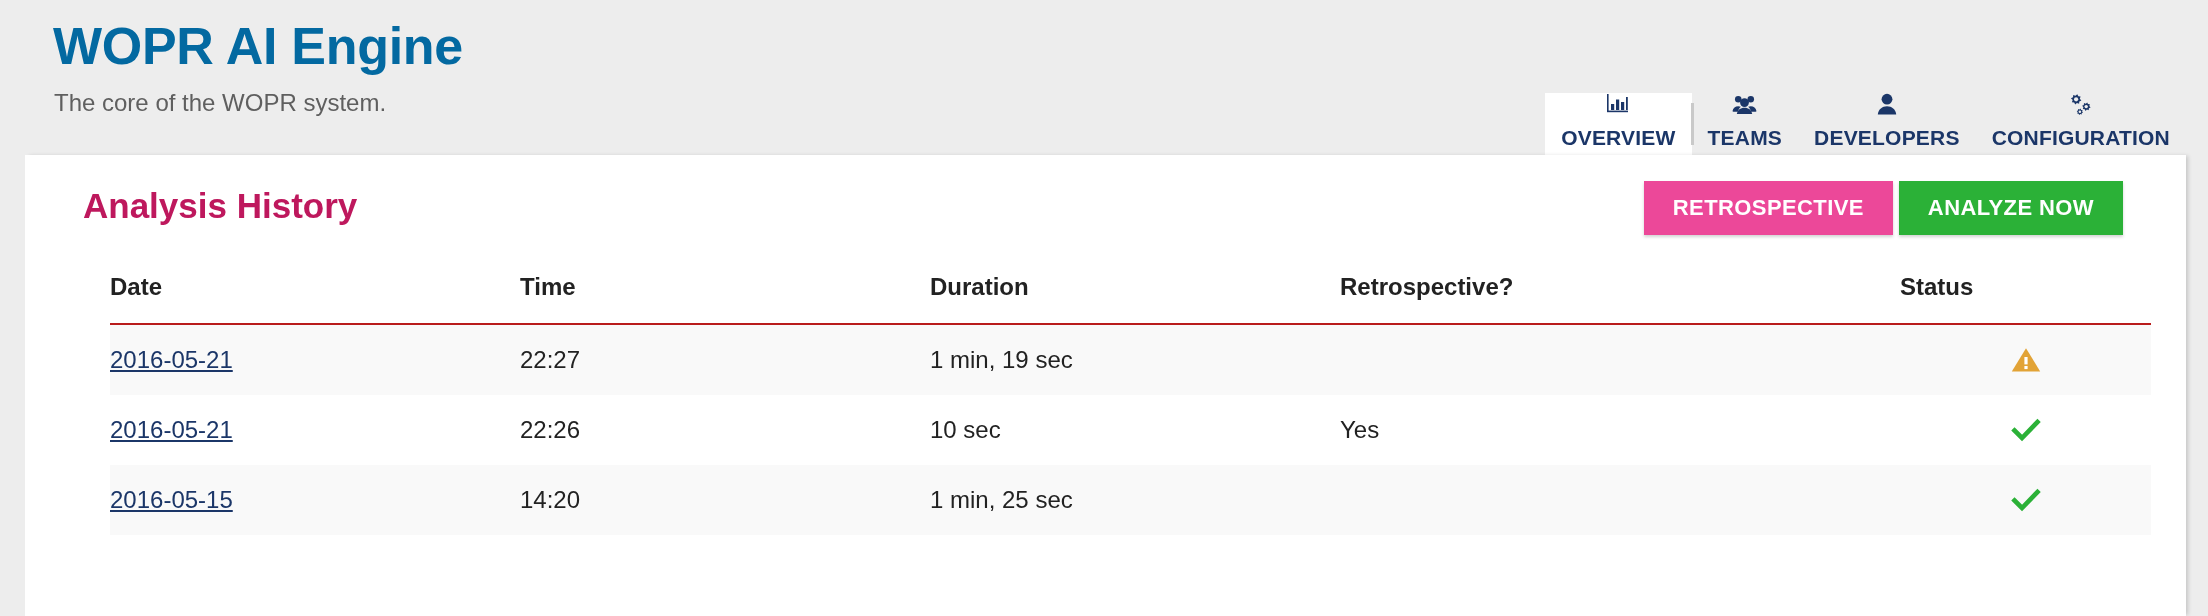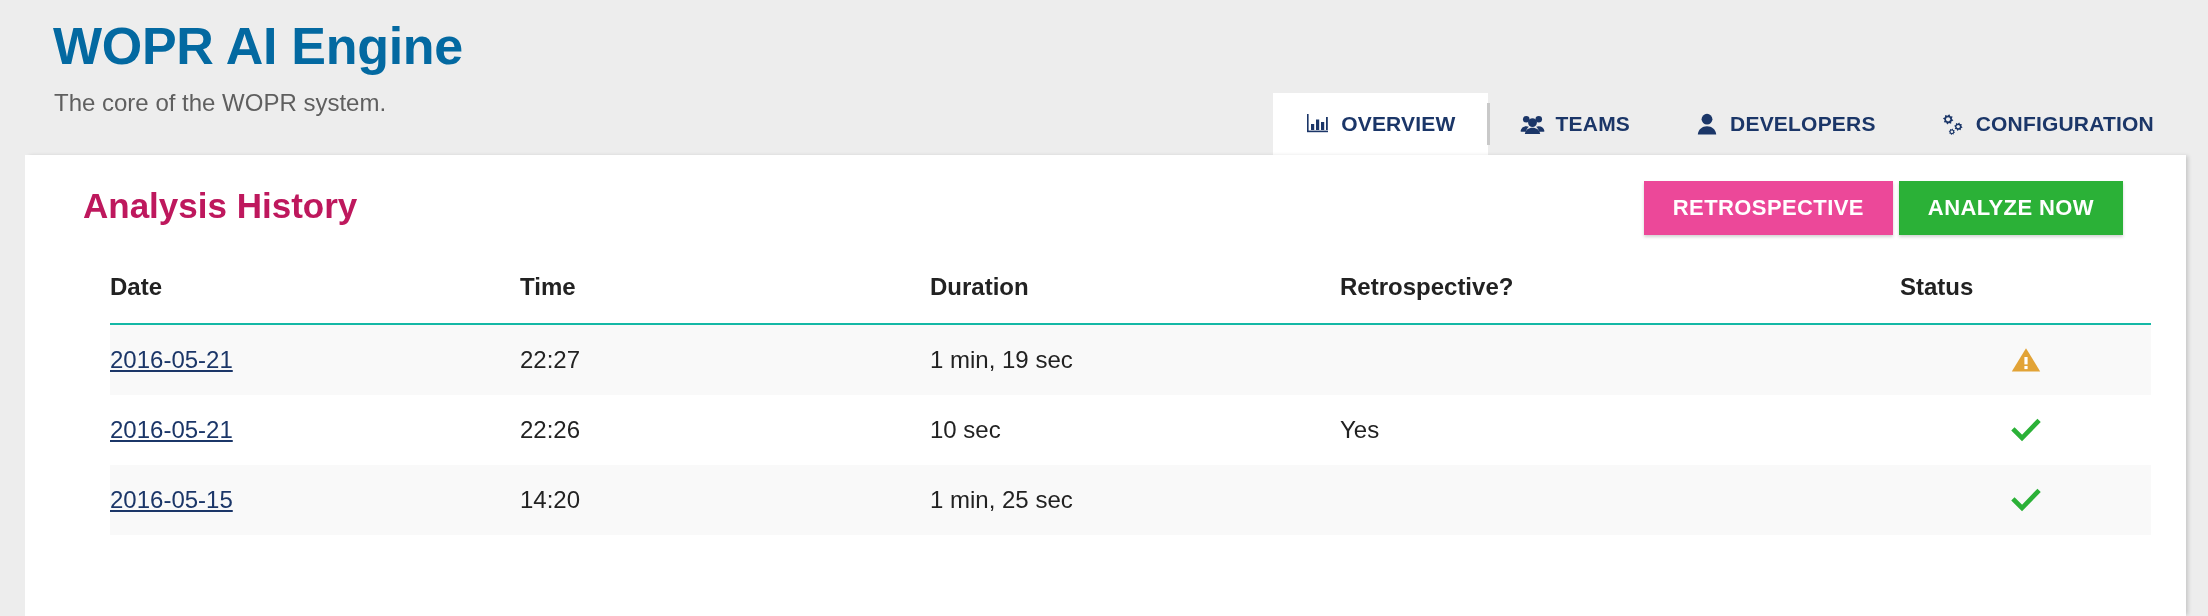--- a/index.html
+++ b/index.html
@@ -53,31 +53,32 @@
     bottom: 0;
     height: 62px;
     display: flex;
     align-items: stretch;
     gap: 0;
   }
   .tab {
     display: flex;
     align-items: center;
     gap: 11px;
-    padding: 0 32px;
+    padding: 0 16px;
     font-size: 21px;
     font-weight: bold;
     color: #1b3668;
     letter-spacing: 0.2px;
     white-space: nowrap;
     background: transparent;
     border: none;
     cursor: pointer;
     font-family: "Liberation Sans", sans-serif;
     position: relative;
+    flex-direction: column;
   }
   .tab.active {
     background: #ffffff;
   }
   .tab.active::after {
     content: "";
     position: absolute;
     right: -2px;
     top: 10px;
     bottom: 10px;
@@ -153,21 +154,21 @@
     width: 2041px;
     border-collapse: collapse;
     table-layout: fixed;
   }
   .history-table th {
     text-align: left;
     font-size: 24px;
     font-weight: bold;
     color: #222222;
     padding: 0 0 22px 0;
-    border-bottom: 2px solid #14b8a6;
+    border-bottom: 2px solid #b91c1c;
     white-space: nowrap;
   }
   .history-table td {
     font-size: 24px;
     color: #222222;
     height: 70px;
     padding: 0;
     vertical-align: middle;
     white-space: nowrap;
     margin-left: 34px;

